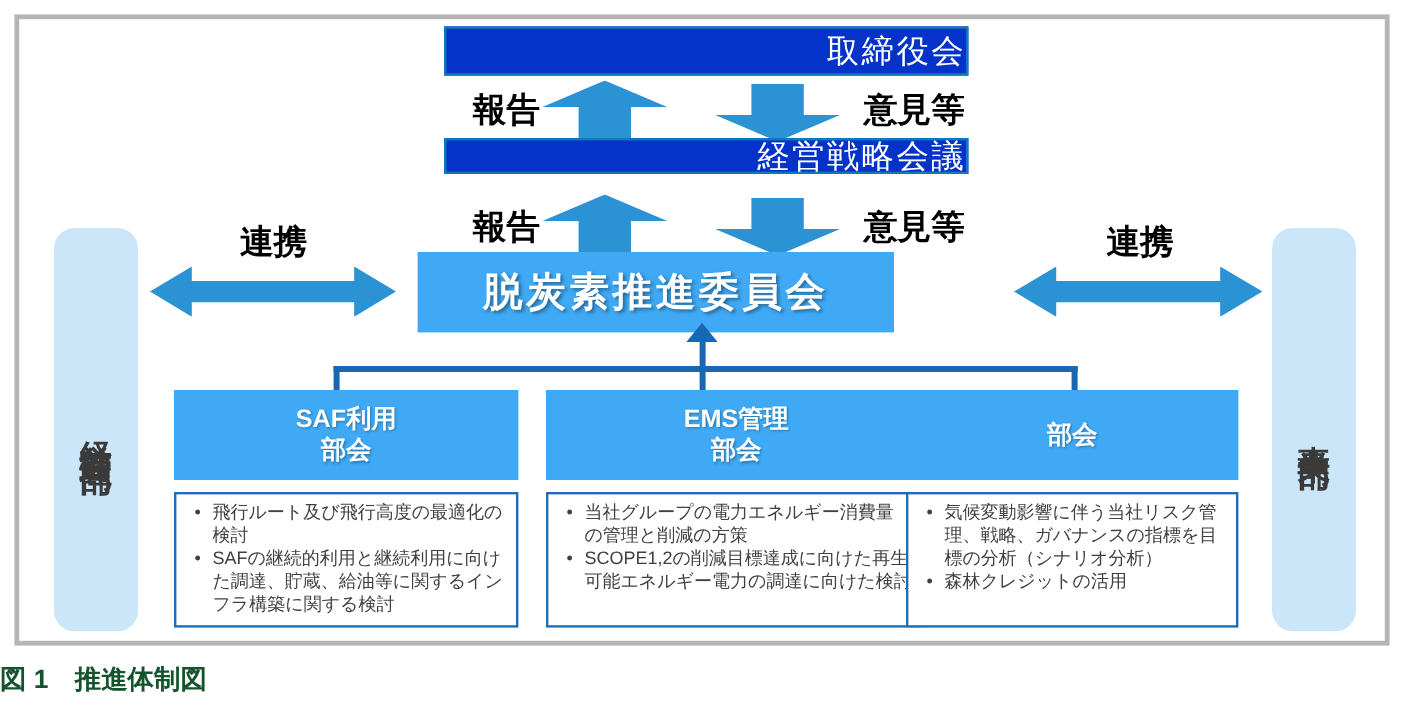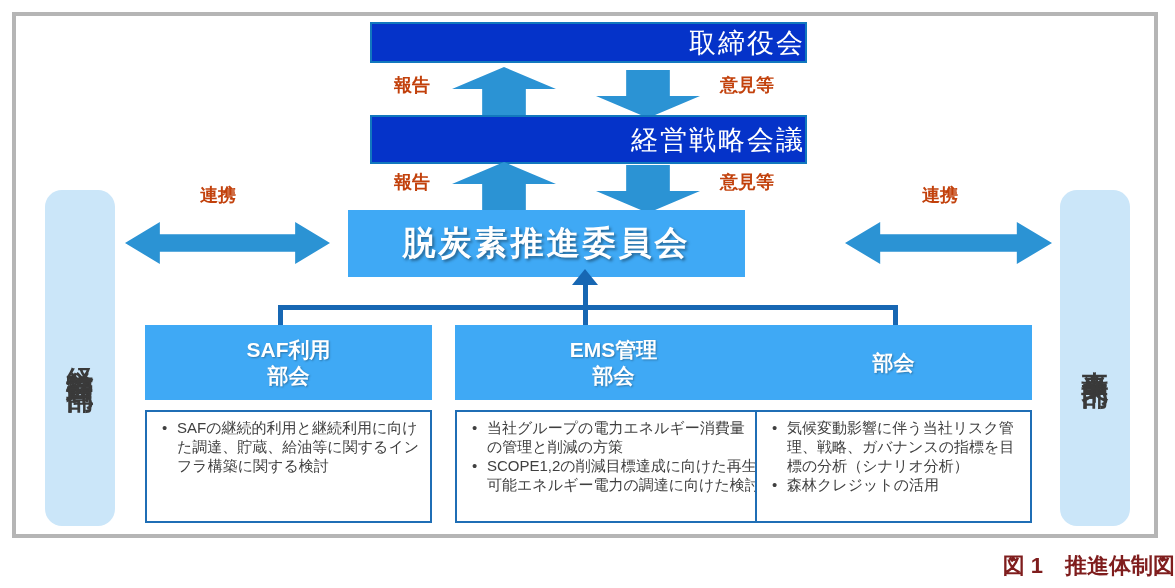--- a/index.html
+++ b/index.html
@@ -8,27 +8,27 @@
 
   .frame{position:absolute;left:12px;top:12px;width:1146px;height:526px;
          border:4px solid #b5b5b5;box-sizing:border-box;background:#fff;}
 
   .box{position:absolute;display:flex;align-items:center;justify-content:center;
        text-align:center;box-sizing:border-box;}
 
   .dark-box{background:#0533C9;border:2px solid #1278BE;color:#fff;
             font-size:27px;letter-spacing:2px;justify-content:flex-end;}
   .board-box{left:370px;top:22px;width:437px;height:41px;}
-  .strategy-box{left:370px;top:115px;width:437px;height:49px;}
+  .strategy-box{left:370px;top:115px;width:437px;height:30px;}
 
   .committee-box{left:348px;top:210px;width:397px;height:67px;background:#3FA9F5;
                  color:#fff;font-size:33px;font-weight:bold;letter-spacing:3px;
                  text-shadow:2px 2px 3px rgba(0,0,0,0.4);}
 
-  .flow-label{position:absolute;font-size:18px;font-weight:bold;color:#c2410c;white-space:nowrap;}
+  .flow-label{position:absolute;font-size:28px;font-weight:bold;color:#000000;white-space:nowrap;}
 
   .arrow-up{position:absolute;width:104px;height:48px;background:#2B93D4;
             clip-path:polygon(50% 0,100% 46%,71% 46%,71% 100%,29% 100%,29% 46%,0 46%);}
   .arrow-down{position:absolute;width:104px;height:48px;background:#2B93D4;
             clip-path:polygon(29% 0,71% 0,71% 54%,100% 54%,50% 100%,0 54%,29% 54%);}
   .double-arrow{position:absolute;height:42px;background:#2B93D4;
             clip-path:polygon(0 50%,17% 0,17% 29%,83% 29%,83% 0,100% 50%,83% 100%,83% 71%,17% 71%,17% 100%);}
 
   .side-panel{position:absolute;top:190px;width:70px;height:336px;background:#CBE6F9;
               border-radius:17px;display:flex;align-items:center;justify-content:center;}
@@ -47,22 +47,22 @@
   .sub-detail{position:absolute;top:410px;height:113px;background:#fff;
               border:2px solid #1F6EB5;box-sizing:border-box;}
   .sub-detail ul{margin:7px 6px 6px 8px;padding:0 4px 0 22px;list-style:none;}
   .sub-detail li{position:relative;font-size:15px;line-height:1.26;color:#404040;}
   .sub-detail li::before{content:"•";position:absolute;left:-15px;top:0;color:#404040;}
 
   .col1{left:145px;width:287px;}
   .col2{left:455px;width:317px;}
   .col3{left:755px;width:277px;}
 
-  .caption{position:absolute;left:0;top:551px;width:1175px;text-align:right;
-           font-size:22px;font-weight:bold;color:#7f1d1d;}
+  .caption{position:absolute;left:0;top:551px;width:1175px;text-align:left;
+           font-size:22px;font-weight:bold;color:#14532d;}
 </style>
 </head>
 <body>
 
 <div class="canvas">
 
   <div class="frame"></div>
 
   <div class="box dark-box board-box">
     <span>取締役会</span>
@@ -105,20 +105,21 @@
   <div class="conn" style="left:893px;top:305px;width:5px;height:22px;"></div>
   <div class="conn" style="left:583px;top:283px;width:5px;height:24px;"></div>
   <div class="conn-arrow-head" style="left:572px;top:269px;"></div>
 
   <div class="sub-title col1">
     <span>SAF利用</span>
     <span>部会</span>
   </div>
   <div class="sub-detail col1">
     <ul>
+        <li>飛行ルート及び飛行高度の最適化の検討</li>
         <li>SAFの継続的利用と継続利用に向けた調達、貯蔵、給油等に関するインフラ構築に関する検討</li>
       </ul>
   </div>
 
   <div class="sub-title col2">
     <span>EMS管理</span>
     <span>部会</span>
   </div>
   <div class="sub-detail col2">
     <ul>

